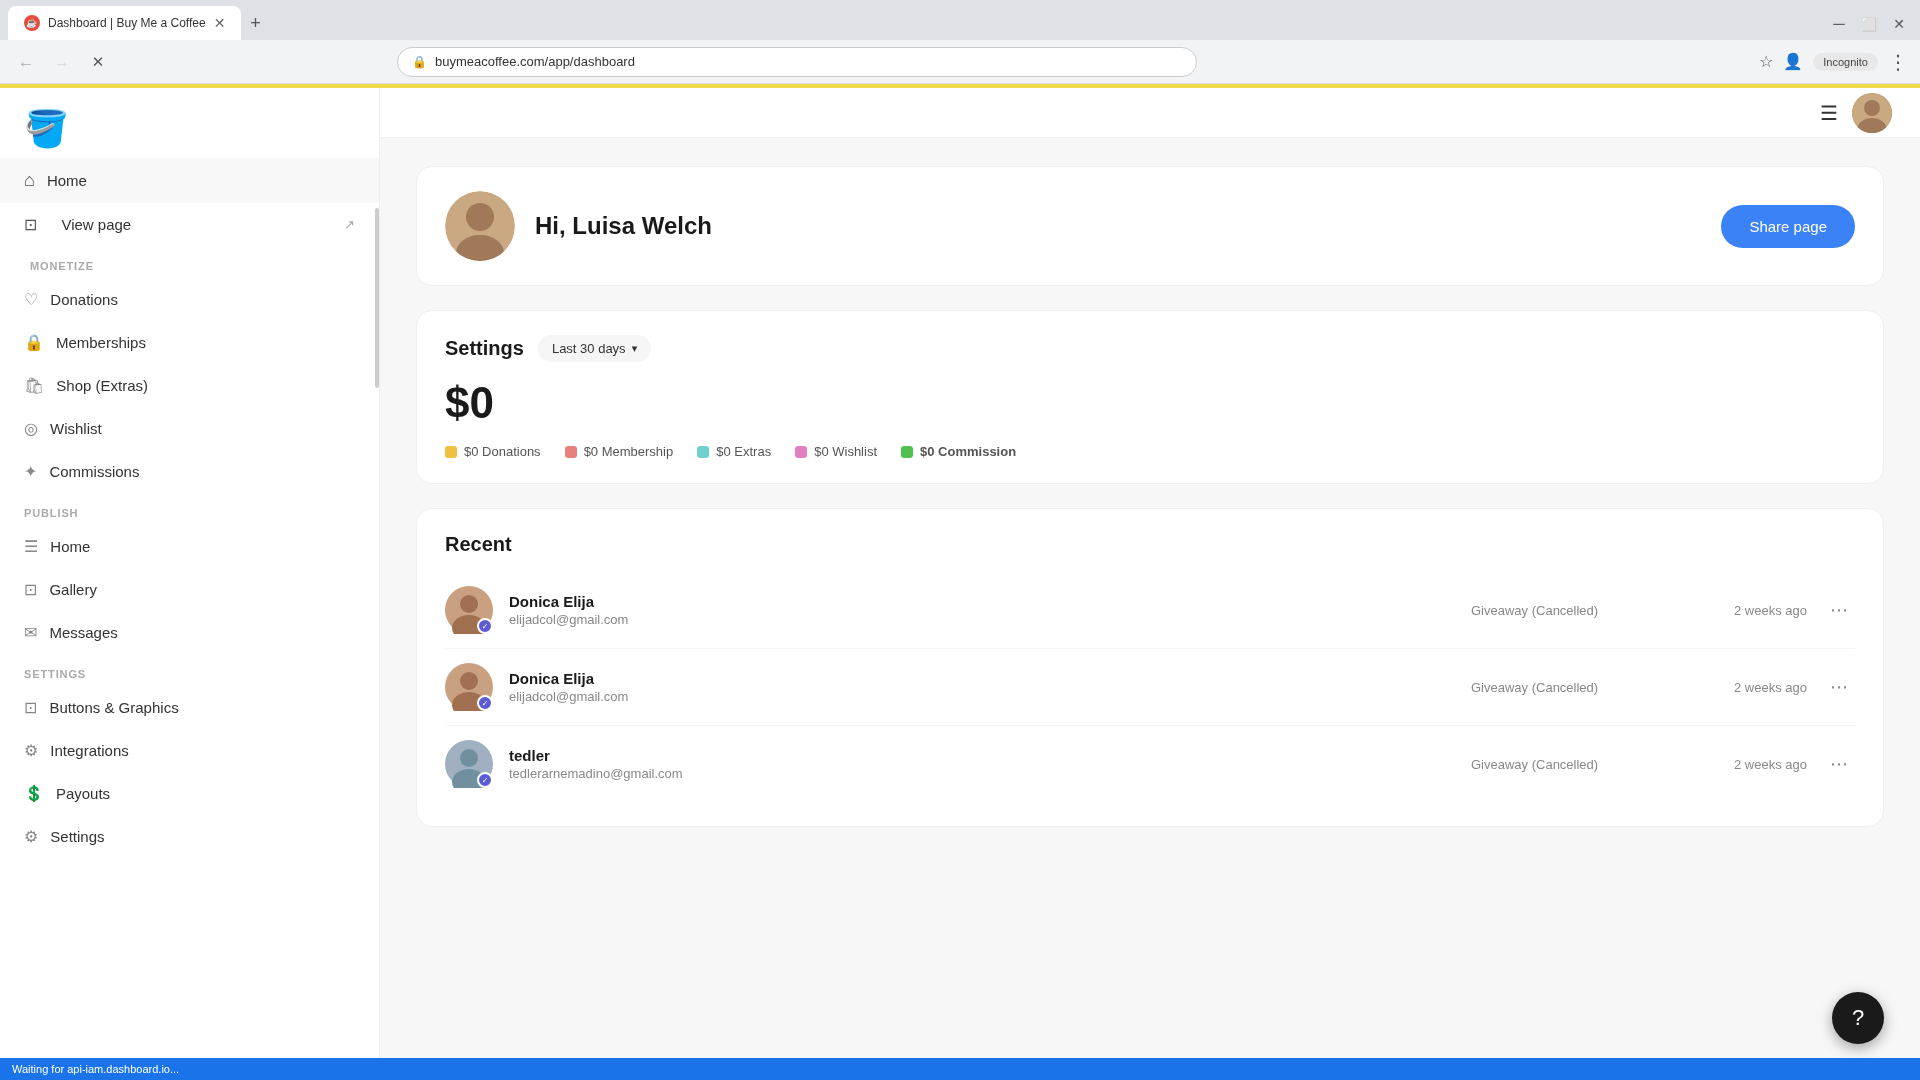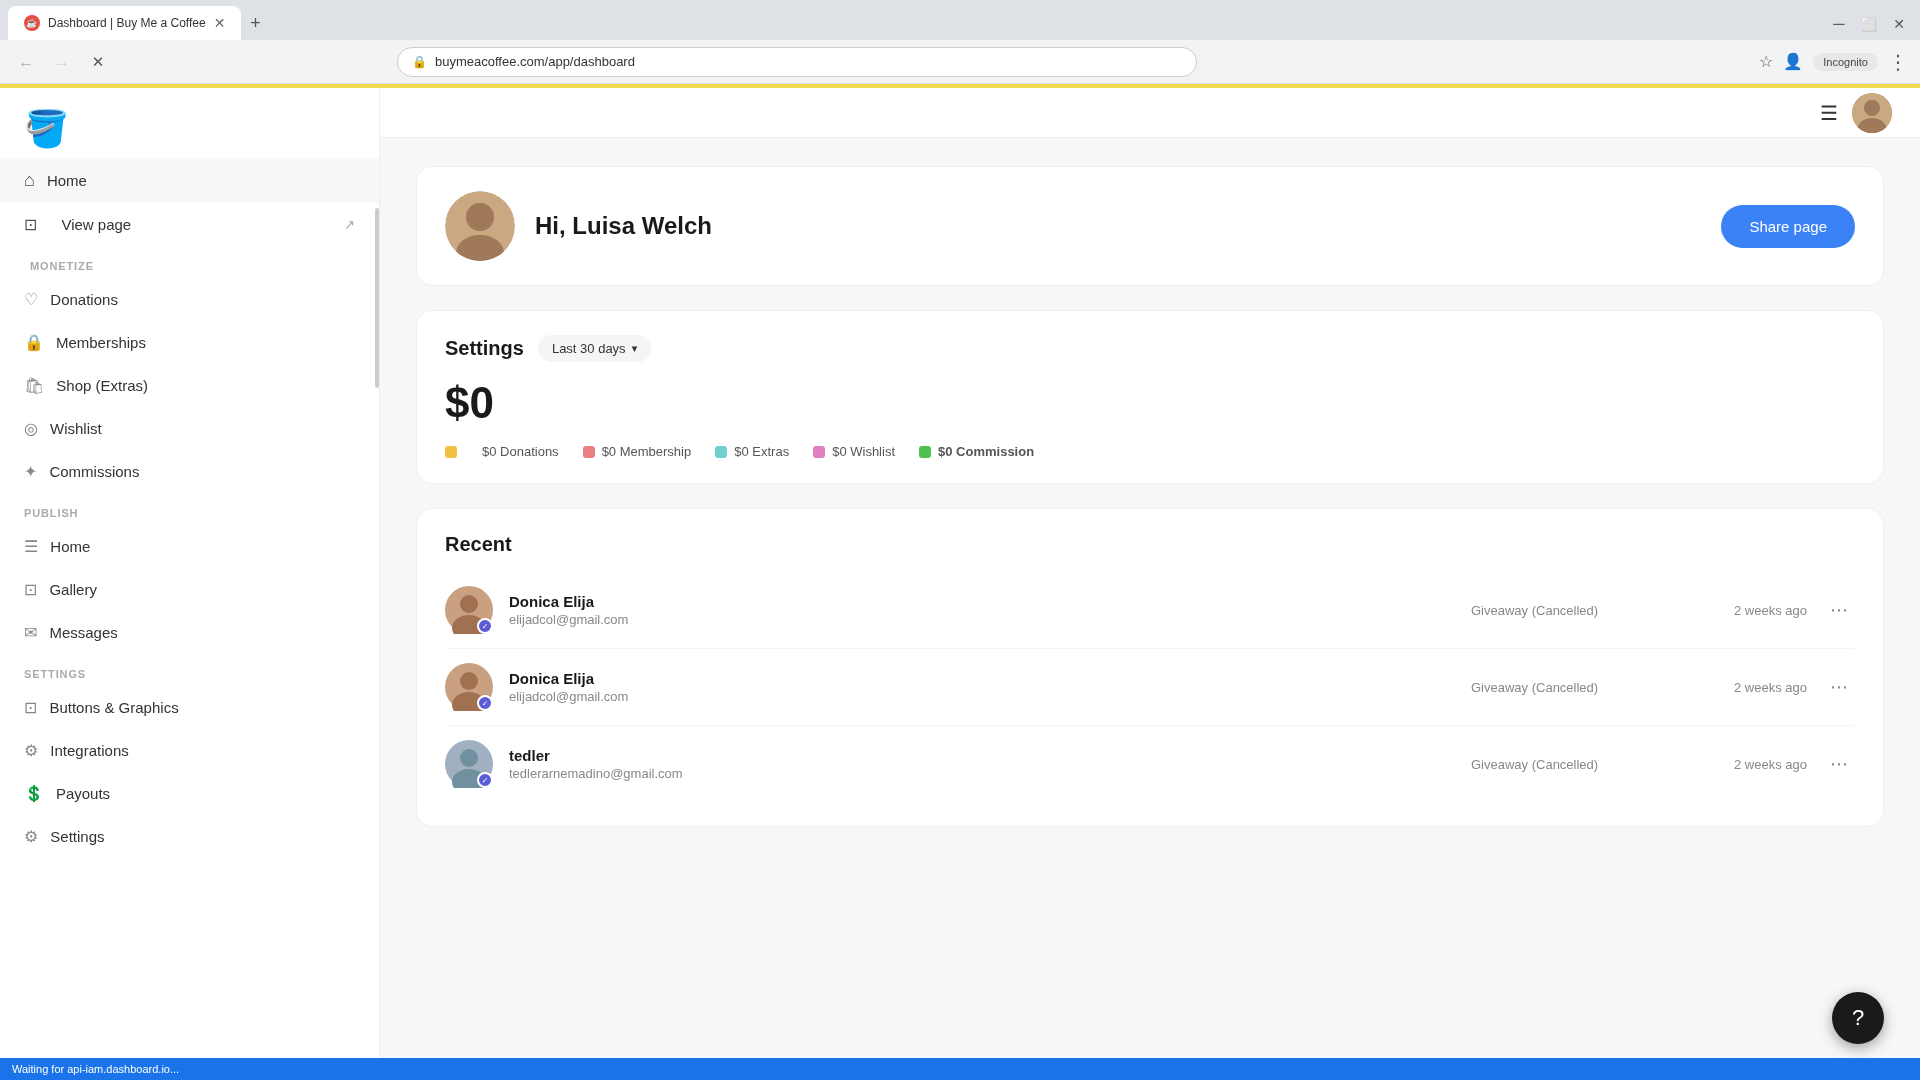--- a/index.html
+++ b/index.html
@@ -169,21 +169,21 @@
       <div style="background:#fff;border-radius:16px;padding:24px 28px;margin-bottom:24px;border:1px solid #efefef;">
         <div style="display:flex;align-items:center;gap:14px;margin-bottom:16px;">
           <span style="font-size:20px;font-weight:700;color:#1a1a1a;">Settings</span>
           <div style="background:#f5f5f5;border:none;border-radius:20px;padding:6px 14px;font-size:13px;color:#333;cursor:pointer;display:flex;align-items:center;gap:6px;">
             <span>Last 30 days</span>
             <span style="font-size:11px;">▾</span>
           </div>
         </div>
         <div style="font-size:44px;font-weight:700;color:#1a1a1a;margin-bottom:16px;">$0</div>
         <div style="display:flex;gap:24px;flex-wrap:wrap;">
-          <div style="display:flex;align-items:center;gap:25px;font-size:13px;color:#555;text-align:center;">
+          <div style="display:flex;align-items:center;gap:7px;font-size:13px;color:#555;text-align:center;">
             <div style="width:12px;height:12px;border-radius:3px;background:#f0c040;flex-shrink:0;"></div>
             <span>$0 Donations</span>
           </div>
           <div style="display:flex;align-items:center;gap:7px;font-size:13px;color:#555;">
             <div style="width:12px;height:12px;border-radius:3px;background:#e88080;flex-shrink:0;"></div>
             <span>$0 Membership</span>
           </div>
           <div style="display:flex;align-items:center;gap:7px;font-size:13px;color:#555;">
             <div style="width:12px;height:12px;border-radius:3px;background:#70d0d0;flex-shrink:0;"></div>
             <span>$0 Extras</span>

